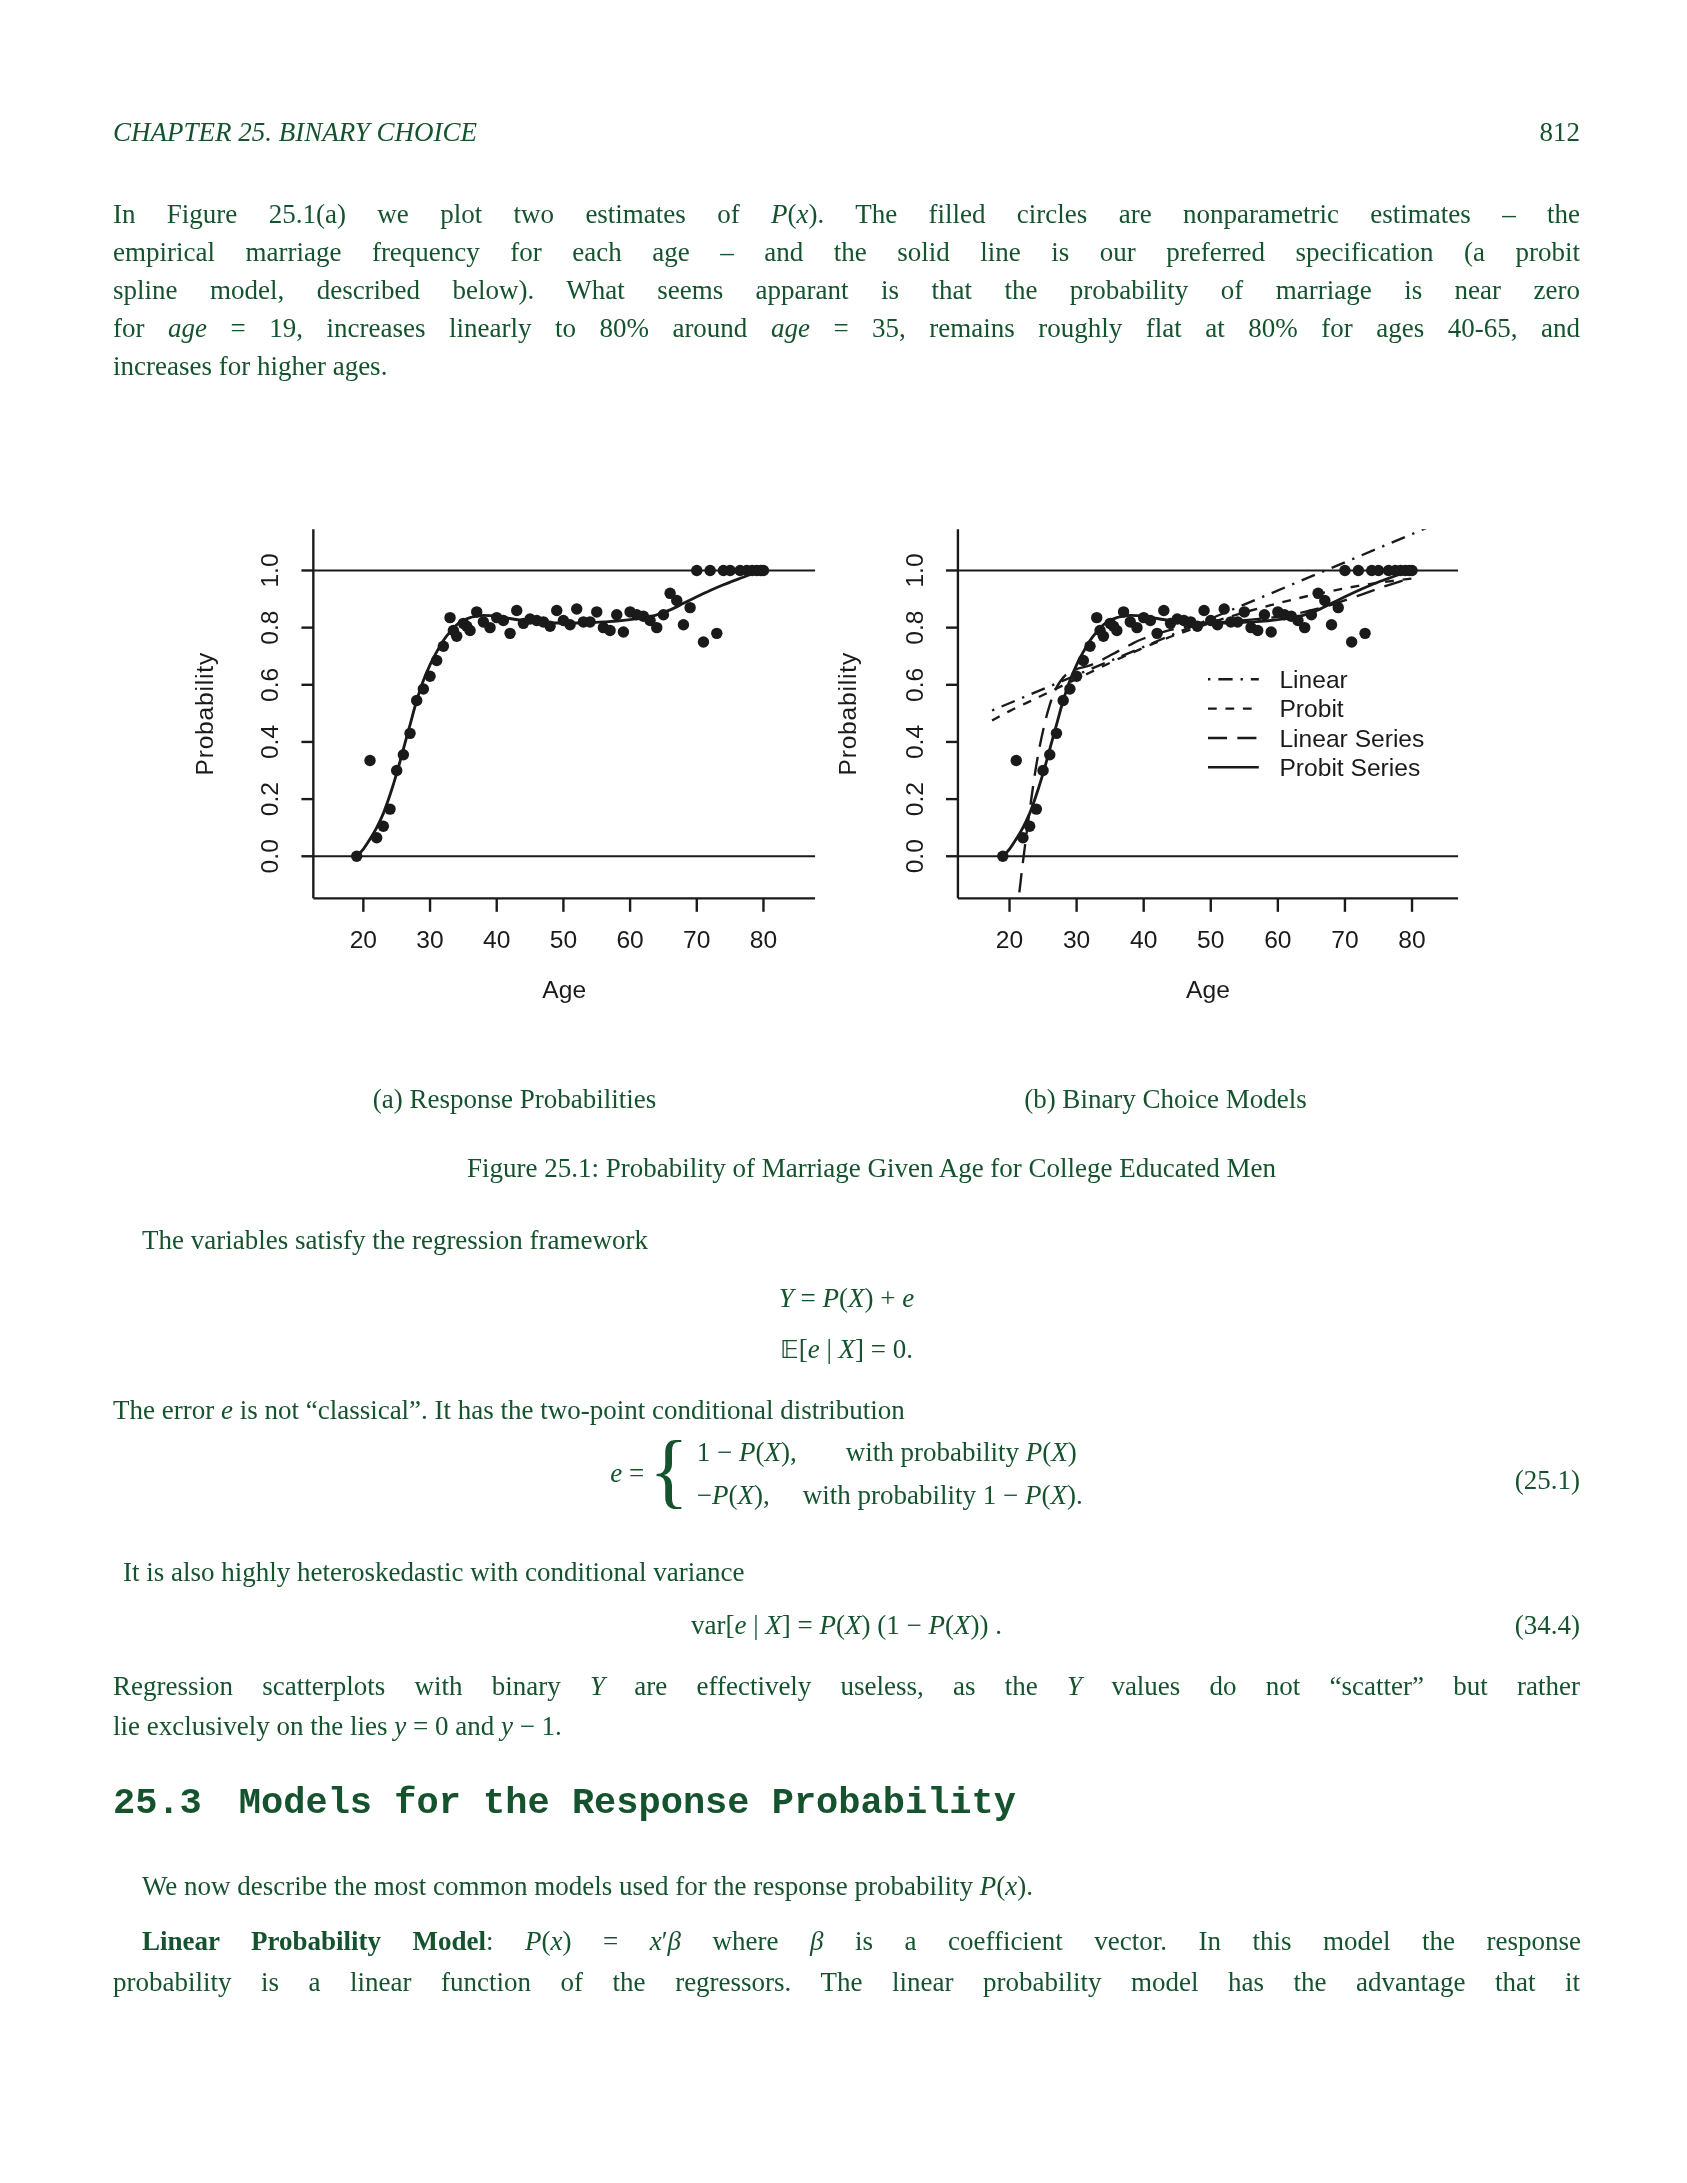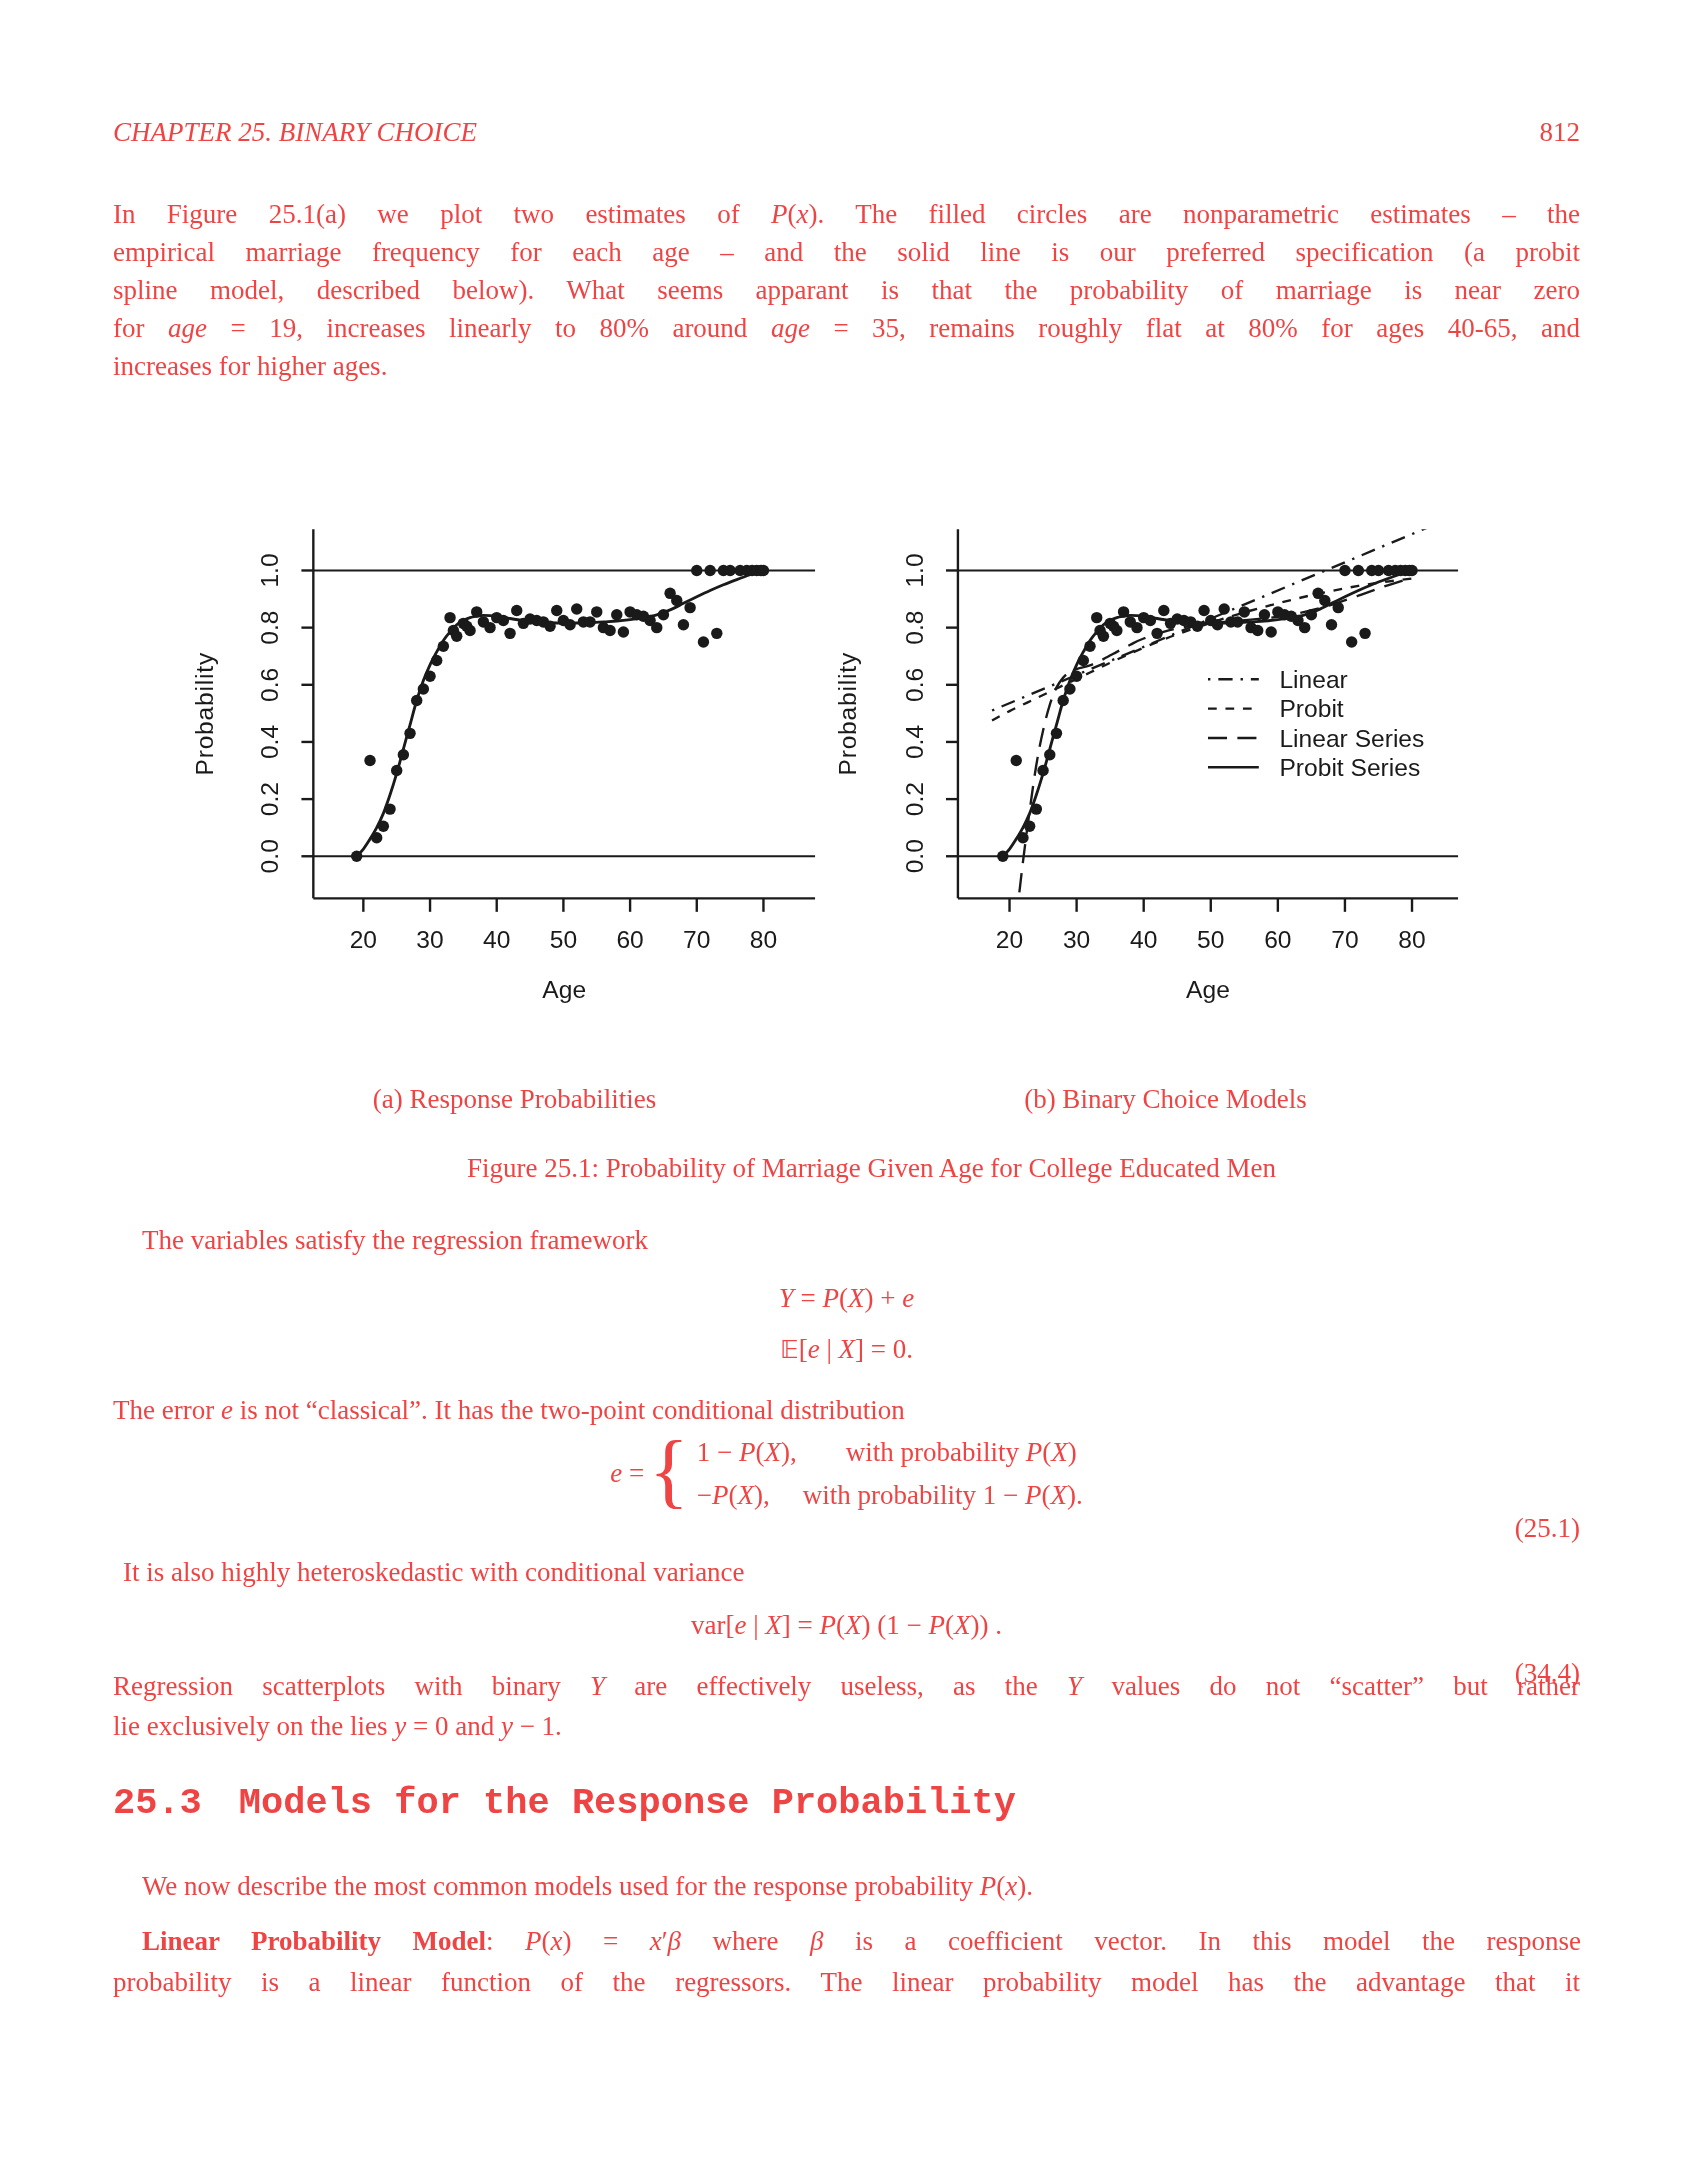--- a/index.html
+++ b/index.html
@@ -1,29 +1,29 @@
 <!DOCTYPE html>
 <html style="font-size:12.7px"><head>
 <meta charset="utf-8">
 <style>
   html,body{margin:0;padding:0;background:#ffffff;}
-  #page{position:relative;width:1687px;height:2183px;background:#ffffff;color:#ef4444;
+  #page{position:relative;width:1687px;height:2183px;background:#ffffff;color:#14532d;
         font-family:"Liberation Serif", serif;font-size:27px;overflow:hidden;}
   .abs{position:absolute;}
   .it{font-style:italic;}
   .bf{font-weight:bold;}
   .bb{font-family:"DejaVu Sans", sans-serif;font-size:0.95em;}
   .jline{text-align:justify;text-align-last:justify;width:1467px;}
   .lline{text-align:left;width:1467px;}
   .line{line-height:38px;white-space:nowrap;}
   .wrapline{line-height:38px;}
   .indent{padding-left:29px;}
   .center{width:1467px;text-align:center;}
   .pagecenter{width:1687px;text-align:center;left:0;}
-  .eqnum{width:1467px;text-align:right;margin-top:48px;}
+  .eqnum{width:1467px;text-align:right;}
   .header{font-size:27px;}
   .caption{font-size:27px;}
   .sechead{font-size:37px;font-weight:bold;font-family:Liberation Mono, monospace;}
   .eq{font-size:27px;}
   .cases{display:flex;align-items:center;justify-content:center;width:1467px;}
   .brace{font-size:83px;font-weight:400;line-height:1;margin:0 8px 6.4px 4.8px;font-family:"Liberation Serif",serif;}
   .caserows{display:flex;flex-direction:column;gap:8px;}
   .caserow{display:flex;align-items:baseline;justify-content:flex-start;line-height:35px;}
   .gap1{display:inline-block;width:49px;}
   .gap2{display:inline-block;width:33px;}

